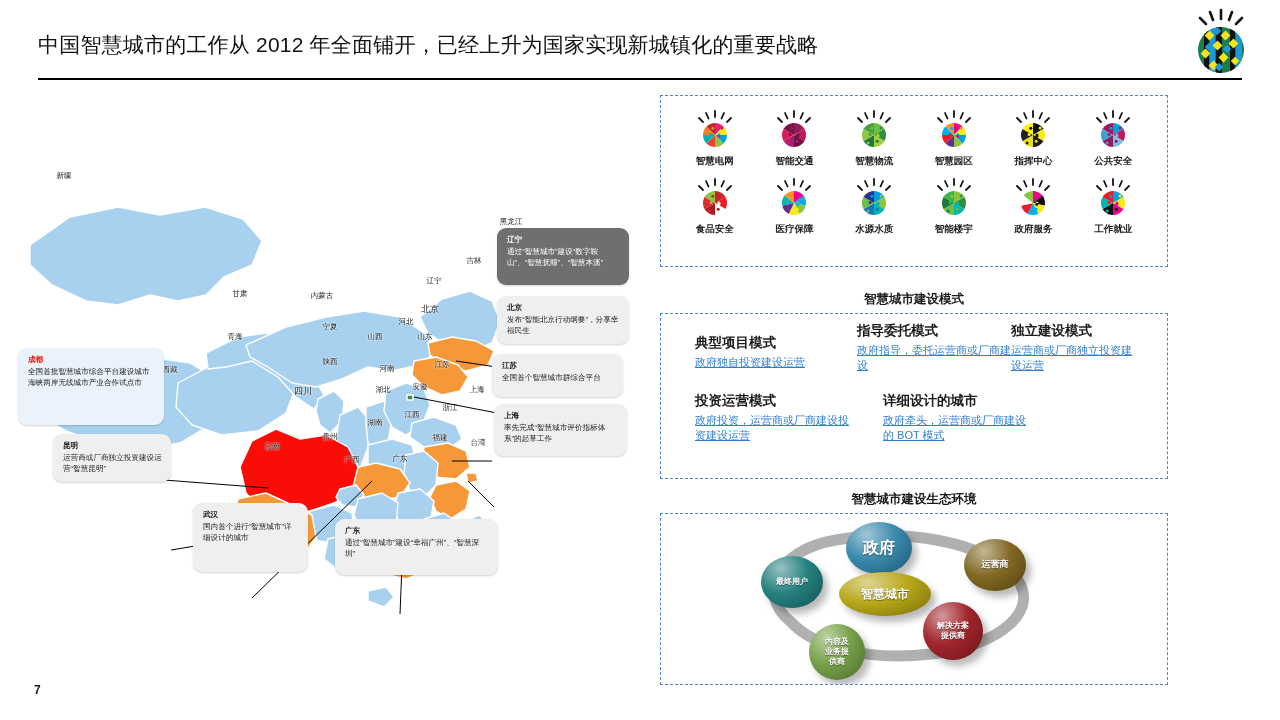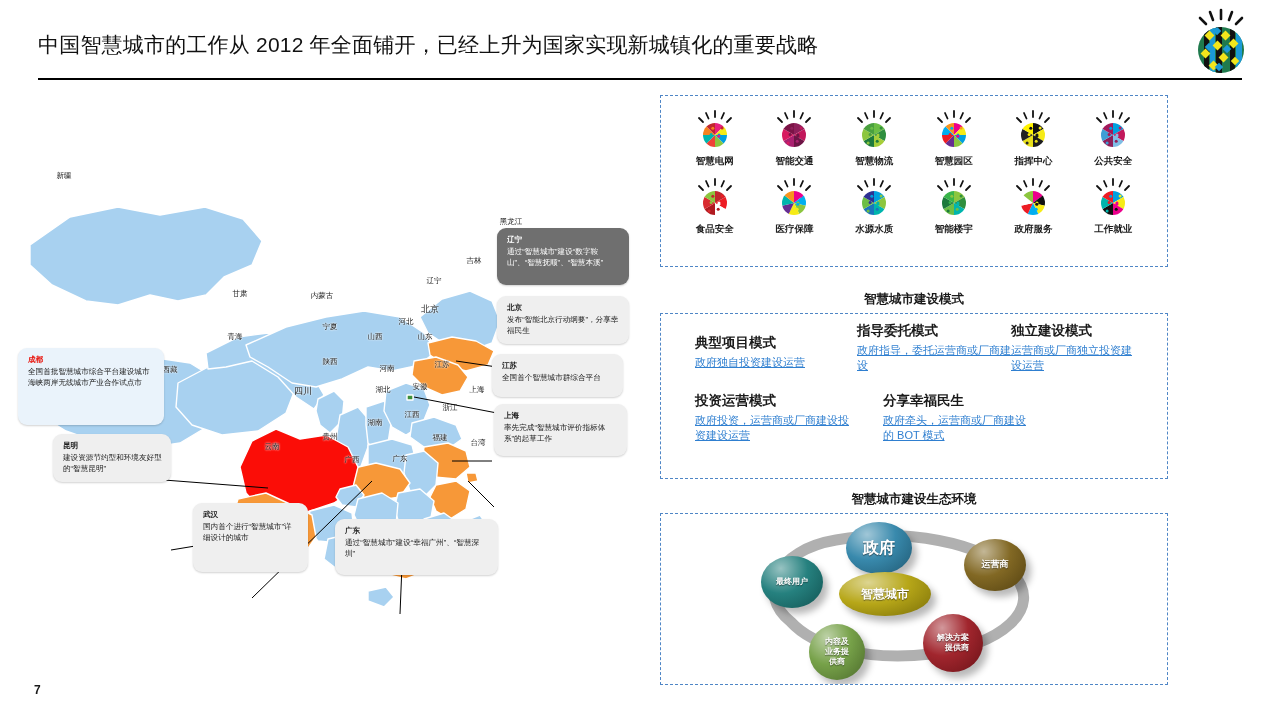--- a/index.html
+++ b/index.html
@@ -249,21 +249,21 @@
   </svg>
 
   <div id="callouts">
       <div class="callout blue" style="left: 18px; top: 253px; width: 146px; min-height: 77px;">
         <span class="co-title red">成都</span>
         <span class="co-body" style="white-space: pre-line;">全国首批智慧城市综合平台建设城市
 海峡两岸无线城市产业合作试点市</span>
       </div>
       <div class="callout" style="left: 53px; top: 339px; width: 118px; min-height: 48px;">
         <span class="co-title">昆明</span>
-        <span class="co-body" style="white-space: pre-line;">建设资源节约型和环境友好型的“智慧昆明”</span>
+        <span class="co-body" style="white-space: pre-line;">运营商或厂商独立投资建设运营“智慧昆明”</span>
       </div>
       <div class="callout" style="left: 193px; top: 408px; width: 115px; min-height: 69px;">
         <span class="co-title">武汉</span>
         <span class="co-body" style="white-space: pre-line;">国内首个进行“智慧城市”详细设计的城市</span>
       </div>
       <div class="callout" style="left: 335px; top: 424px; width: 163px; min-height: 56px;">
         <span class="co-title">广东</span>
         <span class="co-body" style="white-space: pre-line;">通过“智慧城市”建设“幸福广州”、“智慧深圳”</span>
       </div>
       <div class="callout dark" style="left: 497px; top: 133px; width: 132px; min-height: 57px;">
@@ -649,38 +649,38 @@
         </div>
         <div class="mode-block" style="left: 350px; top: 8px; width: 128px;">
           <div class="mode-h">独立建设模式</div>
           <div class="mode-b">运营商或厂商独立投资建设运营</div>
         </div>
         <div class="mode-block" style="left: 34px; top: 78px; width: 160px;">
           <div class="mode-h">投资运营模式</div>
           <div class="mode-b">政府投资，运营商或厂商建设投资建设运营</div>
         </div>
         <div class="mode-block" style="left: 222px; top: 78px; width: 150px;">
-          <div class="mode-h">分享幸福民生</div>
+          <div class="mode-h">详细设计的城市</div>
           <div class="mode-b">政府牵头，运营商或厂商建设的 BOT 模式</div>
         </div>
       </div>
   </div>
 
   <div class="section" style="margin-top:12px">
     <div class="section-title">智慧城市建设生态环境</div>
     <div class="panel" id="eco-panel">
       <svg style="position:absolute;left:0;top:0;width:508px;height:172px">
         <path d="M130 108 C95 80 115 36 175 26 C245 14 320 28 352 60 C384 94 340 132 270 140 C200 148 150 130 130 108 Z" fill="none" stroke="#b0b0b0" stroke-width="11" stroke-linecap="round"></path>
       </svg>
       <div id="eco-nodes">
           <div class="bubble" style="left: 185px; top: 8px; width: 66px; height: 52px; font-size: 16px; white-space: pre-line; background: radial-gradient(at 32% 24%, rgba(255, 255, 255, 0.55), rgba(255, 255, 255, 0.05) 45%, rgba(0, 0, 0, 0.32) 100%), rgb(46, 131, 168); box-shadow: rgba(0, 0, 0, 0.28) 5px 6px 7px;"><span>政府</span></div>
           <div class="bubble" style="left: 303px; top: 25px; width: 62px; height: 52px; font-size: 9px; white-space: pre-line; background: radial-gradient(at 32% 24%, rgba(255, 255, 255, 0.55), rgba(255, 255, 255, 0.05) 45%, rgba(0, 0, 0, 0.32) 100%), rgb(123, 96, 24); box-shadow: rgba(0, 0, 0, 0.28) 5px 6px 7px;"><span>运营商</span></div>
           <div class="bubble" style="left: 100px; top: 42px; width: 62px; height: 52px; font-size: 8px; white-space: pre-line; background: radial-gradient(at 32% 24%, rgba(255, 255, 255, 0.55), rgba(255, 255, 255, 0.05) 45%, rgba(0, 0, 0, 0.32) 100%), rgb(26, 122, 120); box-shadow: rgba(0, 0, 0, 0.28) 5px 6px 7px;"><span>最终用户</span></div>
           <div class="bubble" style="left: 178px; top: 58px; width: 92px; height: 44px; font-size: 12px; white-space: pre-line; background: radial-gradient(at 32% 24%, rgba(255, 255, 255, 0.55), rgba(255, 255, 255, 0.05) 45%, rgba(0, 0, 0, 0.32) 100%), rgb(179, 162, 12); box-shadow: rgba(0, 0, 0, 0.28) 5px 6px 7px;"><span>智慧城市</span></div>
-          <div class="bubble" style="left: 262px; top: 100px; width: 60px; height: 58px; font-size: 8px; white-space: pre-line; background: radial-gradient(at 32% 24%, rgba(255, 255, 255, 0.55), rgba(255, 255, 255, 0.05) 45%, rgba(0, 0, 0, 0.32) 100%), rgb(156, 26, 34); box-shadow: rgba(0, 0, 0, 0.28) 5px 6px 7px; text-align: right;"><span>解决方案
+          <div class="bubble" style="left: 262px; top: 88px; width: 60px; height: 58px; font-size: 8px; white-space: pre-line; background: radial-gradient(at 32% 24%, rgba(255, 255, 255, 0.55), rgba(255, 255, 255, 0.05) 45%, rgba(0, 0, 0, 0.32) 100%), rgb(156, 26, 34); box-shadow: rgba(0, 0, 0, 0.28) 5px 6px 7px;"><span>解决方案
 提供商</span></div>
           <div class="bubble" style="left: 148px; top: 110px; width: 56px; height: 56px; font-size: 8px; white-space: pre-line; background: radial-gradient(at 32% 24%, rgba(255, 255, 255, 0.55), rgba(255, 255, 255, 0.05) 45%, rgba(0, 0, 0, 0.32) 100%), rgb(111, 156, 63); box-shadow: rgba(0, 0, 0, 0.28) 5px 6px 7px;"><span>内容及
 业务提
 供商</span></div>
         </div>
     </div>
   </div>
 </div>
 
 </body></html>

